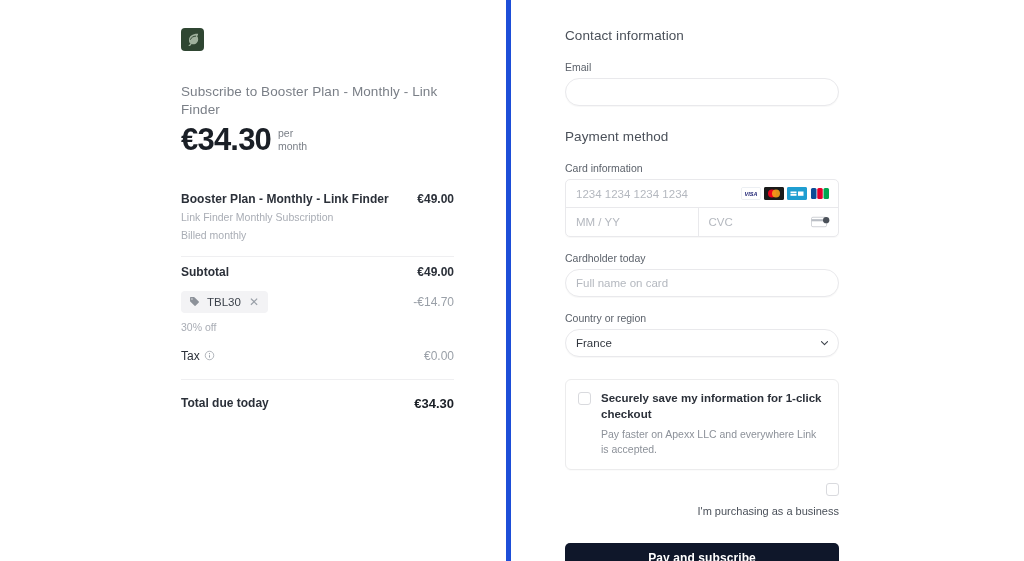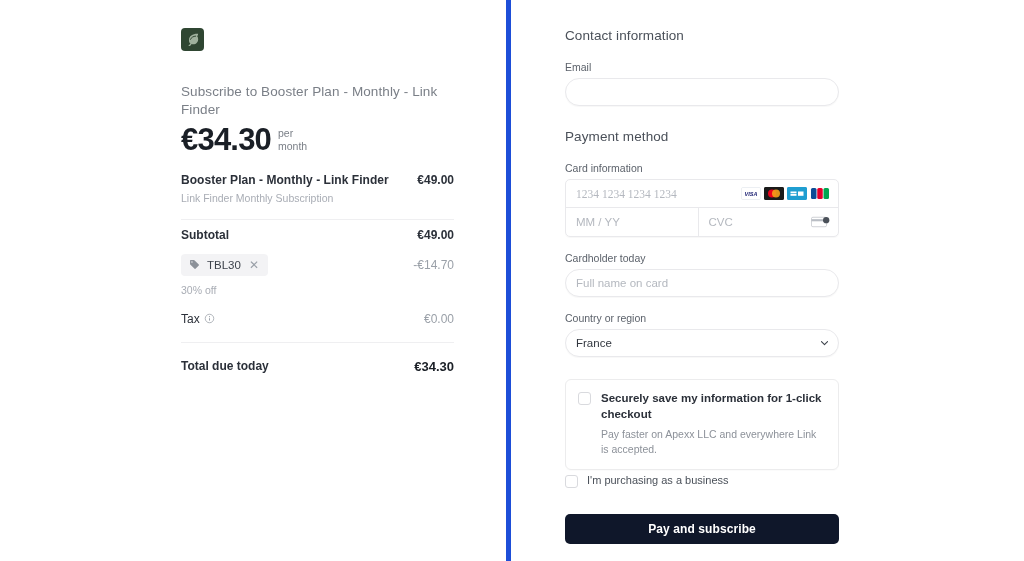--- a/index.html
+++ b/index.html
@@ -62,21 +62,21 @@
   }
   .price-period {
     margin-left: 7px;
     margin-top: 3px;
     font-size: 10.5px;
     color: #7a7f87;
     line-height: 1.25;
   }
 
   .items {
-    margin-top: 16px;
+    margin-top: 35px;
   }
   .item-row {
     display: flex;
     justify-content: space-between;
     align-items: flex-start;
   }
   .item-name {
     font-size: 12px;
     font-weight: 700;
     color: #2b3039;
@@ -232,21 +232,20 @@
     display: flex;
     align-items: center;
     height: 28px;
     border-bottom: 1px solid #e9e9ec;
     padding: 0 8px 0 10px;
   }
   .card-number-row .ph {
     flex: 1;
     font-size: 11.5px;
     color: #b4b8bf;
-    font-family: Liberation Serif, serif;
   }
   .brands { display: flex; gap: 3px; align-items: center; }
   .brand {
     width: 20px; height: 13px;
     border-radius: 2px;
     display:flex; align-items:center; justify-content:center;
     overflow:hidden;
   }
   .brand svg { display:block; }
 
@@ -305,24 +304,25 @@
     line-height: 1.35;
   }
   .link-sub {
     font-size: 10.5px;
     color: #8c9199;
     margin-top: 5px;
     line-height: 1.42;
   }
 
   .biz-row {
-    margin-top: 4px;
-    display: flex;
-    align-items: flex-start;
+    margin-top: 12px;
+    display: flex;
+    align-items: flex-end;
     gap: 9px;
+    flex-direction: column;
   }
   .biz-label { font-size: 11px; color: #4a5059; }
 
   .pay-btn {
     margin-top: 26px;
     width: 100%;
     height: 30px;
     background: #0f172a;
     border: none;
     border-radius: 5px;
@@ -357,20 +357,21 @@
           <div>per</div>
           <div>month</div>
         </div>
       </div>
 
       <div class="items">
         <div class="item-row">
           <div>
             <div class="item-name">Booster Plan - Monthly - Link Finder</div>
             <div class="item-sub">Link Finder Monthly Subscription</div>
+            <div class="item-sub">Billed monthly</div>
           </div>
           <div class="item-price">€49.00</div>
         </div>
       </div>
 
       <div class="divider"></div>
 
       <div class="totals-row">
         <div class="totals-label">Subtotal</div>
         <div class="totals-value">€49.00</div>

